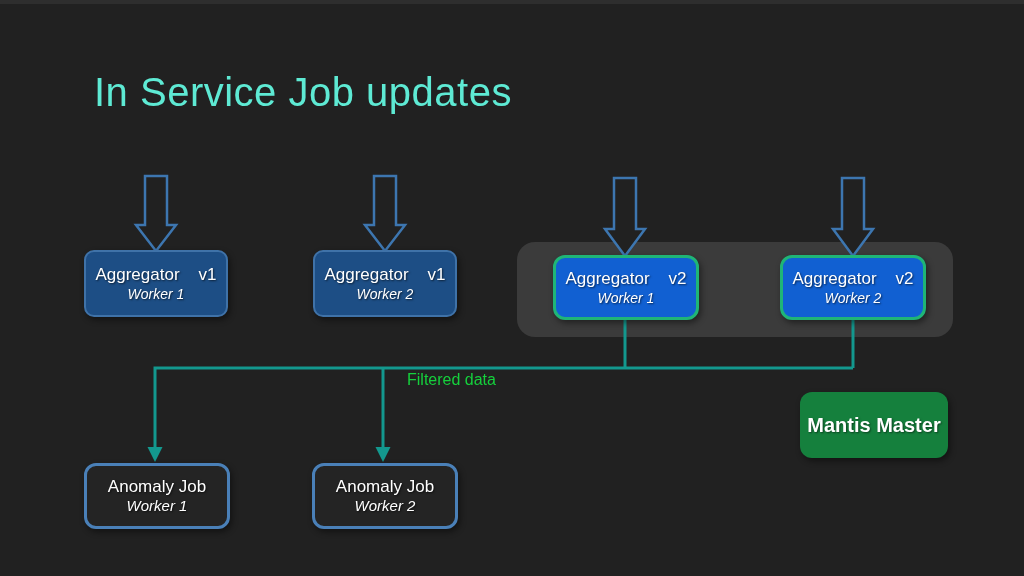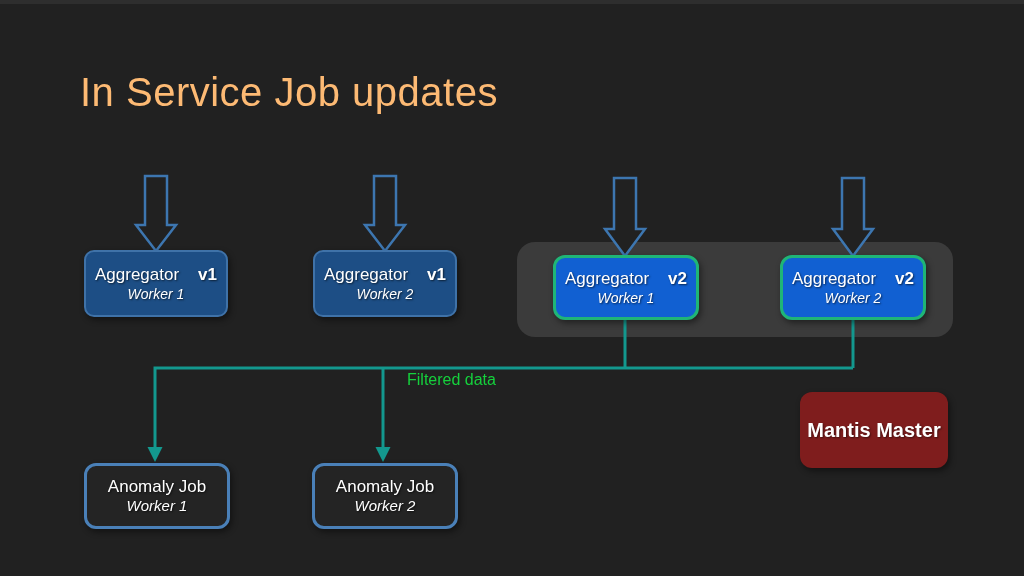--- a/index.html
+++ b/index.html
@@ -11,22 +11,22 @@
   }
   .slide{
     position:relative;width:1024px;height:576px;
     background:#212121;
   }
   .top-strip{
     position:absolute;left:0;top:0;width:1024px;height:4px;
     background:#2e2e2e;
   }
   .slide-title{
-    position:absolute;left:80px;top:70px;
-    font-size:40px;color:#fdba74;letter-spacing:0.5px;
+    position:absolute;left:94px;top:70px;
+    font-size:40px;color:#5eead4;letter-spacing:0.5px;
     white-space:nowrap;
   }
   .group-panel{
     position:absolute;left:517px;top:242px;width:436px;height:95px;
     background:#3b3b3b;border-radius:18px;
   }
   svg.connectors{
     position:absolute;left:0;top:0;
   }
   .node{
@@ -34,21 +34,21 @@
     display:flex;flex-direction:column;justify-content:center;align-items:center;
     color:#ffffff;text-align:center;
     box-shadow:2px 3px 6px rgba(0,0,0,0.45);
     box-sizing:border-box;
   }
   .node .line1{
     font-size:17px;line-height:20px;
     display:flex;gap:19px;justify-content:flex-end;
     text-shadow:1px 1px 2px rgba(0,0,0,0.6);
   }
-  .node .line1 b{font-weight:bold;}
+  .node .line1 b{font-weight:normal;}
   .node .line2{
     font-size:14px;line-height:18px;
     text-shadow:1px 1px 2px rgba(0,0,0,0.6);
     font-style:italic;
   }
   .agg-v1{
     width:144px;height:67px;
     background:#1d4e85;
     border:2px solid #3f72a8;
     border-radius:10px;
@@ -60,22 +60,22 @@
     border-radius:12px;
   }
   .anomaly{
     width:146px;height:66px;
     background:#242424;
     border:3px solid #4a80b8;
     border-radius:12px;
   }
   .anomaly .line2{font-size:15px;}
   .mantis{
-    position:absolute;left:800px;top:392px;width:148px;height:76px;
-    background:#7f1d1d;border-radius:12px;
+    position:absolute;left:800px;top:392px;width:148px;height:66px;
+    background:#15803d;border-radius:12px;
     display:flex;align-items:center;justify-content:center;
     color:#ffffff;font-weight:bold;font-size:20px;
     text-shadow:1px 1px 2px rgba(0,0,0,0.5);
     box-shadow:2px 3px 6px rgba(0,0,0,0.45);
   }
   .filtered-label{
     position:absolute;left:407px;top:371px;
     color:#15d03c;font-size:16px;white-space:nowrap;
   }
 </style>

